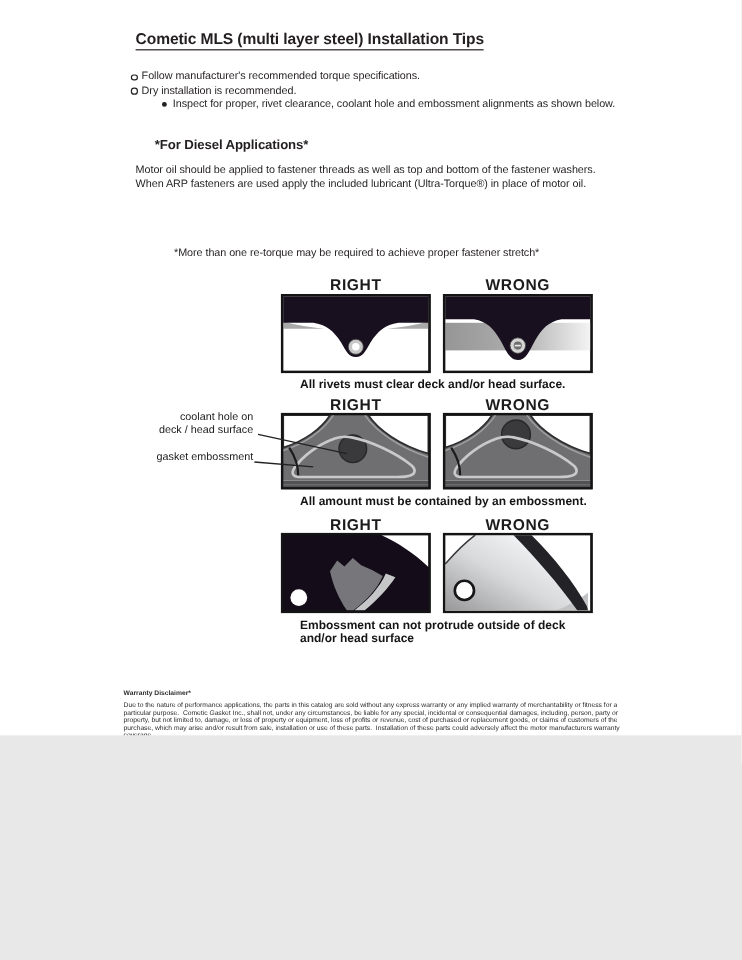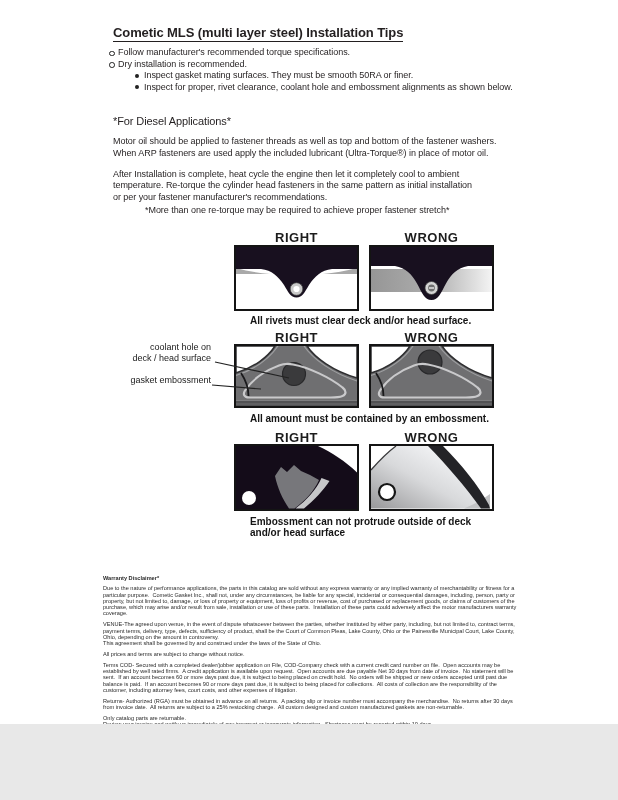--- a/index.html
+++ b/index.html
@@ -1,30 +1,30 @@
 <!DOCTYPE html>
 <html><head>
 <meta charset="utf-8">
 <style>
   html,body{margin:0;padding:0;background:#e8e8e8;}
-  .page{position:relative;width:618px;height:724px;background:#ffffff;overflow:hidden;
+  .page{position:relative;width:618px;height:613px;background:#ffffff;overflow:hidden;
         font-family:"Liberation Sans",sans-serif;color:#231f20;}
   .abs{position:absolute;}
 
   .title{left:113px;top:25px;font-size:13px;font-weight:bold;letter-spacing:-0.1px;
          border-bottom:1.6px solid #231f20;padding-bottom:1px;}
 
-  .tips{left:109px;top:47px;font-size:9px;letter-spacing:-0.05px;}
+  .tips{left:109px;top:58px;font-size:9px;letter-spacing:-0.05px;}
   .tip-row{display:flex;line-height:11.6px;align-items:flex-start;}
   .tip-row.lvl2{margin-left:26px;}
   .bmark{flex:0 0 9px;position:relative;}
   .b1{display:block;width:3.6px;height:3.6px;border:0.9px solid #222;border-radius:50%;margin-top:3.6px;}
   .b2{display:block;width:3.8px;height:3.8px;background:#222;border-radius:50%;margin-top:3.6px;}
 
-  .diesel-heading{left:113px;top:115px;font-size:11px;font-weight:normal;letter-spacing:-0.1px;}
+  .diesel-heading{left:129px;top:115px;font-size:11px;font-weight:bold;letter-spacing:-0.1px;}
   .body-para{left:113px;width:440px;font-size:9px;line-height:11.5px;letter-spacing:-0.05px;white-space:pre-wrap;}
   .p1{top:136px;} .p2{top:168.5px;} .p3{top:204.5px;margin-left:32px;}
 
   .rw-label{width:125px;text-align:center;font-size:13px;font-weight:bold;letter-spacing:0.5px;color:#1c1c1c;}
   .dbox{width:125px;} .dbox svg{display:block;}
   .dcaption{left:250px;font-size:10px;font-weight:bold;line-height:11px;white-space:pre-line;color:#151515;}
 
   .ann{left:101px;width:110px;text-align:right;font-size:9px;line-height:11px;white-space:pre-line;color:#1b1b1b;}
 
   .disclaimer{left:103px;top:575px;width:416px;font-size:5.6px;line-height:6.3px;color:#2b2b2b;}
@@ -50,36 +50,27 @@
     <div class="tip-row">
       <span class="bmark">
           <span class="b1"></span>
         </span>
       <span>Dry installation is recommended.</span>
     </div>
     <div class="tip-row lvl2">
       <span class="bmark">
           <span class="b2"></span>
         </span>
-      <span>Inspect gasket mating surfaces.  They must be smooth 50RA or finer.</span>
-    </div>
-    <div class="tip-row lvl2">
-      <span class="bmark">
-          <span class="b2"></span>
-        </span>
       <span>Inspect for proper, rivet clearance, coolant hole and embossment alignments as shown below.</span>
     </div>
   </div>
 
   <div class="abs diesel-heading">*For Diesel Applications*</div>
   <div class="abs body-para p1">Motor oil should be applied to fastener threads as well as top and bottom of the fastener washers.
 When ARP fasteners are used apply the included lubricant (Ultra-Torque®) in place of motor oil.</div>
-  <div class="abs body-para p2">After Installation is complete, heat cycle the engine then let it completely cool to ambient
-temperature. Re-torque the cylinder head fasteners in the same pattern as initial installation
-or per your fastener manufacturer's recommendations.</div>
   <div class="abs body-para p3">*More than one re-torque may be required to achieve proper fastener stretch*</div>
 
   <div class="abs rw-label" style="left:234px;top:230px">RIGHT</div>
   <div class="abs rw-label" style="left:369px;top:230px">WRONG</div>
 
   <div class="abs dbox" style="left:234px;top:245px">
     <svg width="125" height="66" viewBox="0 0 125 66">
       <rect x="1" y="1" width="123" height="64" fill="#ffffff" stroke="#141414" stroke-width="2"></rect>
       <path d="M2,23 C13,26 25,28 36,29 L2,29 Z" fill="#a9a9a9"></path>
       <path d="M123,23 C112,26 100,28 89,29 L123,29 Z" fill="#a9a9a9"></path>

